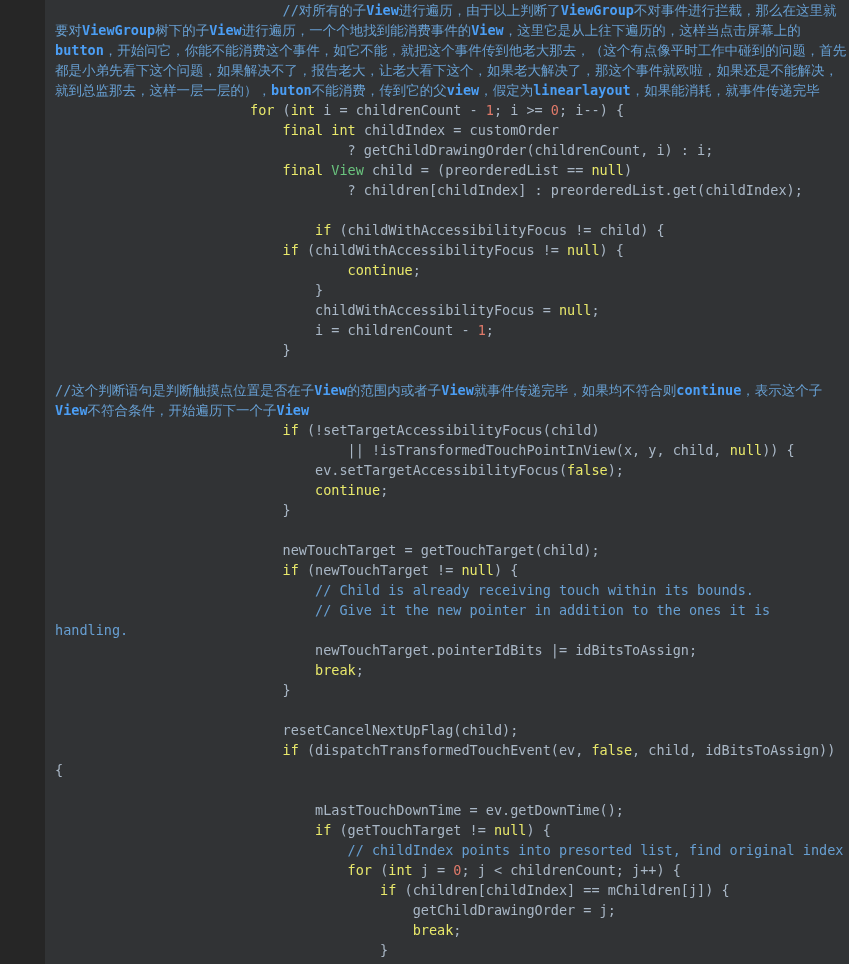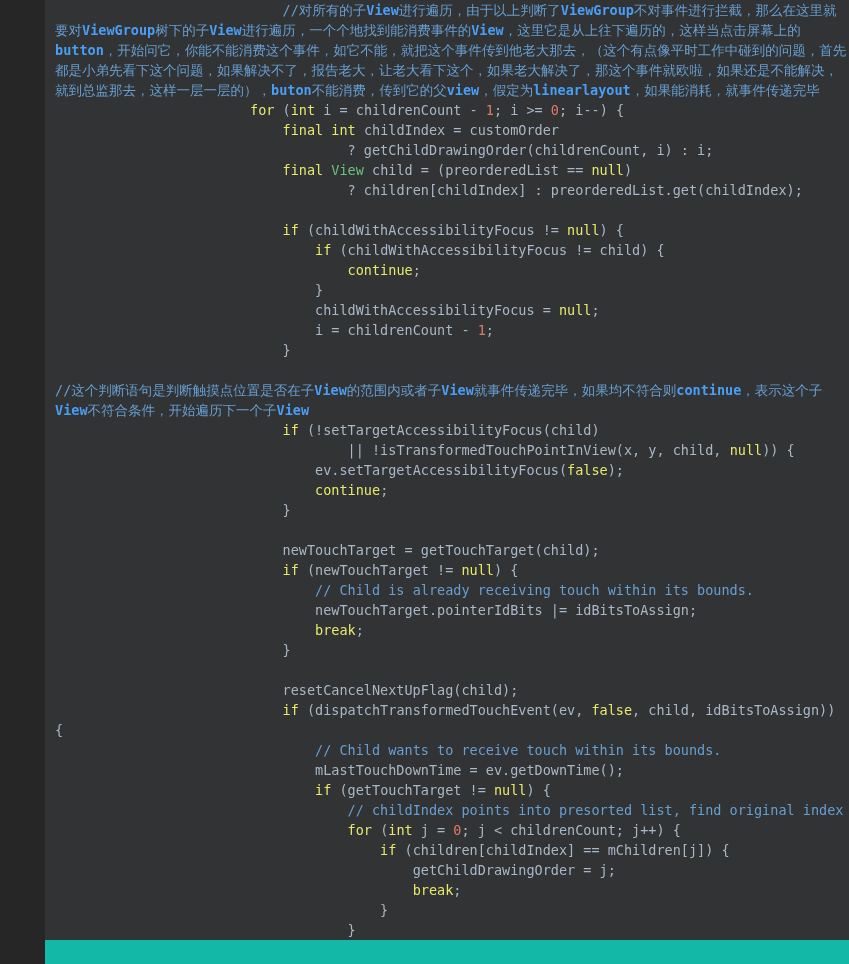--- a/index.html
+++ b/index.html
@@ -11,21 +11,21 @@
   body {
     width: 849px;
     height: 964px;
     overflow: hidden;
     font-family: "DejaVu Sans Mono", "Liberation Mono", monospace;
   }
   #editor {
     position: relative;
     width: 849px;
     height: 964px;
-    background: #14b8a6;
+    background: #fde047;
     box-sizing: border-box;
   }
   
   #gutter {
     position: absolute;
     left: 0; top: 0; bottom: 0;
     width: 45px;
     background: #262626;
   }
   .row {
@@ -96,28 +96,28 @@
       </div>
       <div class="row">
         <div class="ln">95.</div>
         <div class="code"><span class="pl">                                    ? children[childIndex] : preorderedList.get(childIndex);</span></div>
       </div>
       <div class="row">
         <div class="ln">96.</div>
         <div class="code blank">&nbsp;</div>
       </div>
       <div class="row">
+        <div class="ln">98.</div>
+        <div class="code"><span class="pl">                                </span><span class="kwy">if</span><span class="pl"> (childWithAccessibilityFocus != child) {</span></div>
+      </div>
+      <div class="row">
         <div class="ln">97.</div>
         <div class="code"><span class="pl">                            </span><span class="kwy">if</span><span class="pl"> (childWithAccessibilityFocus != </span><span class="kwy">null</span><span class="pl">) {</span></div>
       </div>
       <div class="row">
-        <div class="ln">98.</div>
-        <div class="code"><span class="pl">                                </span><span class="kwy">if</span><span class="pl"> (childWithAccessibilityFocus != child) {</span></div>
-      </div>
-      <div class="row">
         <div class="ln">99.</div>
         <div class="code"><span class="pl">                                    </span><span class="kwy">continue</span><span class="pl">;</span></div>
       </div>
       <div class="row">
         <div class="ln">100.</div>
         <div class="code"><span class="pl">                                }</span></div>
       </div>
       <div class="row">
         <div class="ln">101.</div>
         <div class="code"><span class="pl">                                childWithAccessibilityFocus = </span><span class="kwy">null</span><span class="pl">;</span></div>
@@ -168,20 +168,24 @@
       </div>
       <div class="row">
         <div class="ln">113.</div>
         <div class="code"><span class="pl">                            </span><span class="kwy">if</span><span class="pl"> (newTouchTarget != </span><span class="kwy">null</span><span class="pl">) {</span></div>
       </div>
       <div class="row">
         <div class="ln">114.</div>
         <div class="code"><span class="pl">                                </span><span class="cmt">// Child is already receiving touch within its bounds.</span></div>
       </div>
       <div class="row">
+        <div class="ln">115.</div>
+        <div class="code"><span class="pl">                                </span><span class="cmt">// Give it the new pointer in addition to the ones it is handling.</span></div>
+      </div>
+      <div class="row">
         <div class="ln">116.</div>
         <div class="code"><span class="pl">                                newTouchTarget.pointerIdBits |= idBitsToAssign;</span></div>
       </div>
       <div class="row">
         <div class="ln">117.</div>
         <div class="code"><span class="pl">                                </span><span class="kwy">break</span><span class="pl">;</span></div>
       </div>
       <div class="row">
         <div class="ln">118.</div>
         <div class="code"><span class="pl">                            }</span></div>
@@ -193,21 +197,21 @@
       <div class="row">
         <div class="ln">120.</div>
         <div class="code"><span class="pl">                            resetCancelNextUpFlag(child);</span></div>
       </div>
       <div class="row">
         <div class="ln">121.</div>
         <div class="code"><span class="pl">                            </span><span class="kwy">if</span><span class="pl"> (dispatchTransformedTouchEvent(ev, </span><span class="kwy">false</span><span class="pl">, child, idBitsToAssign)) {</span></div>
       </div>
       <div class="row">
         <div class="ln">122.</div>
-        <div class="code"><span class="pl">                                </span><span class="cmt">// Child wants to receive touch within its bounds.</span></div>
+        <div class="code"><span class="pl">                                </span></div>
       </div>
       <div class="row">
         <div class="ln">123.</div>
         <div class="code"><span class="pl">                                mLastTouchDownTime = ev.getDownTime();</span></div>
       </div>
       <div class="row">
         <div class="ln">124.</div>
         <div class="code"><span class="pl">                                </span><span class="kwy">if</span><span class="pl"> (getTouchTarget != </span><span class="kwy">null</span><span class="pl">) {</span></div>
       </div>
       <div class="row">

